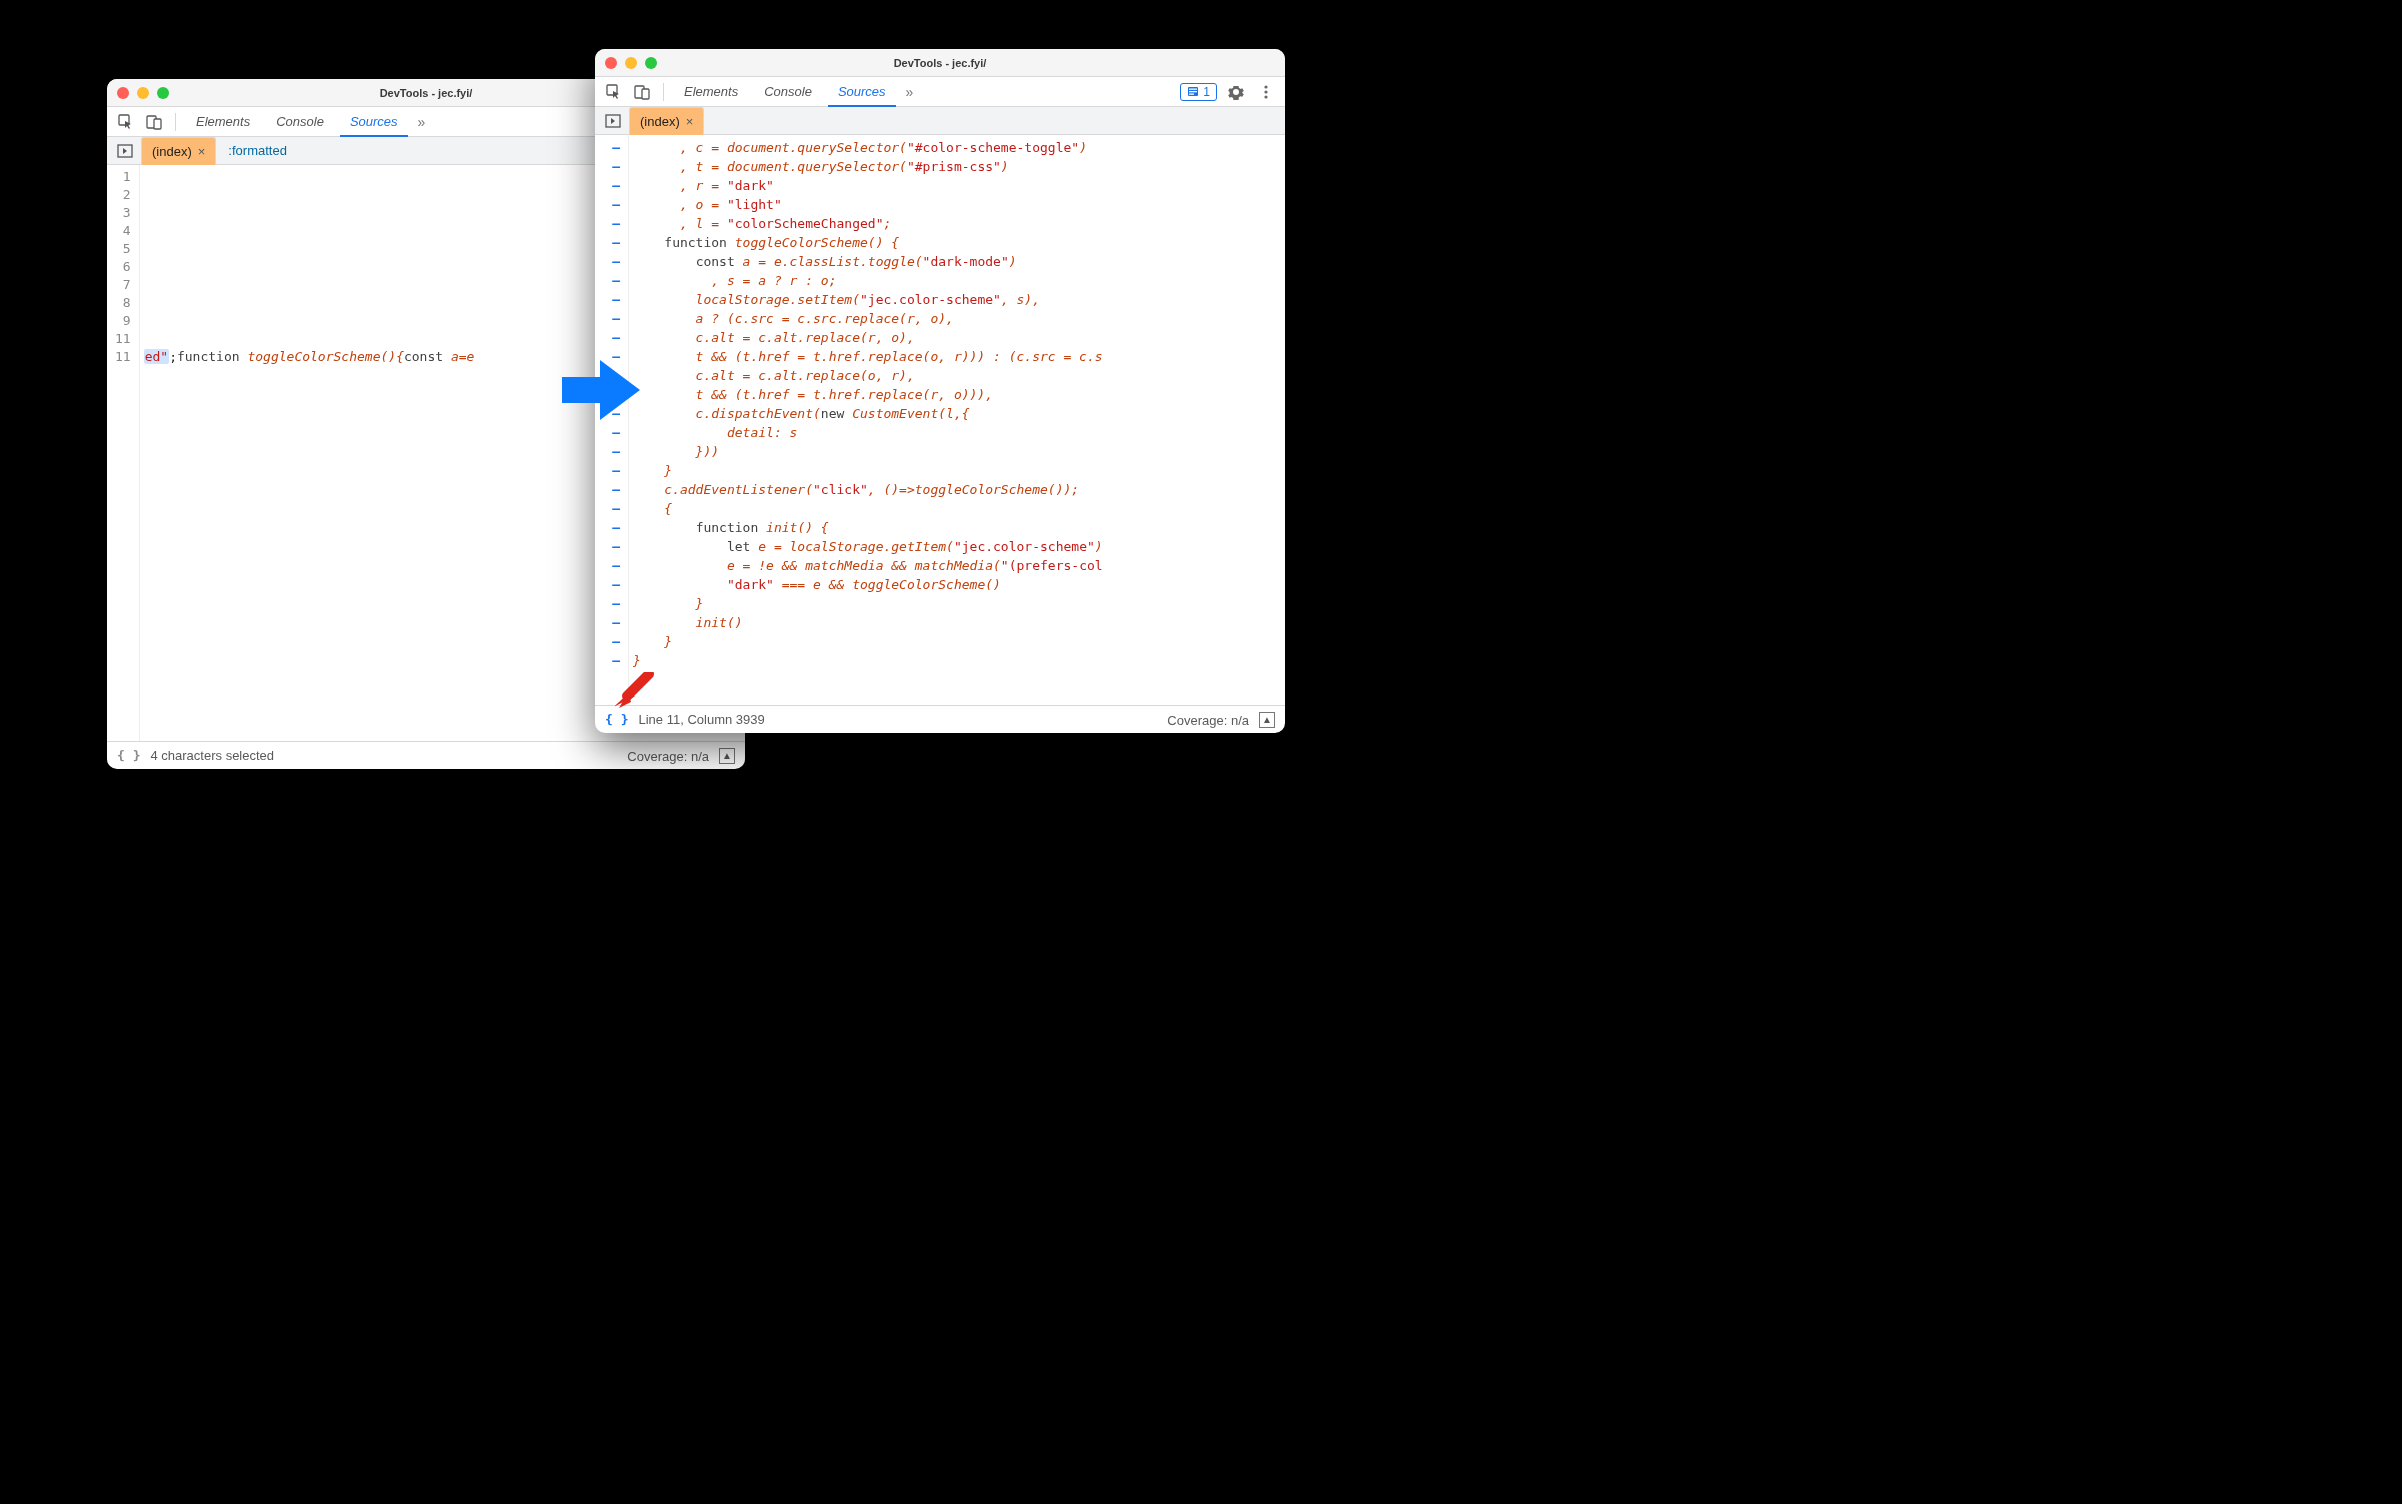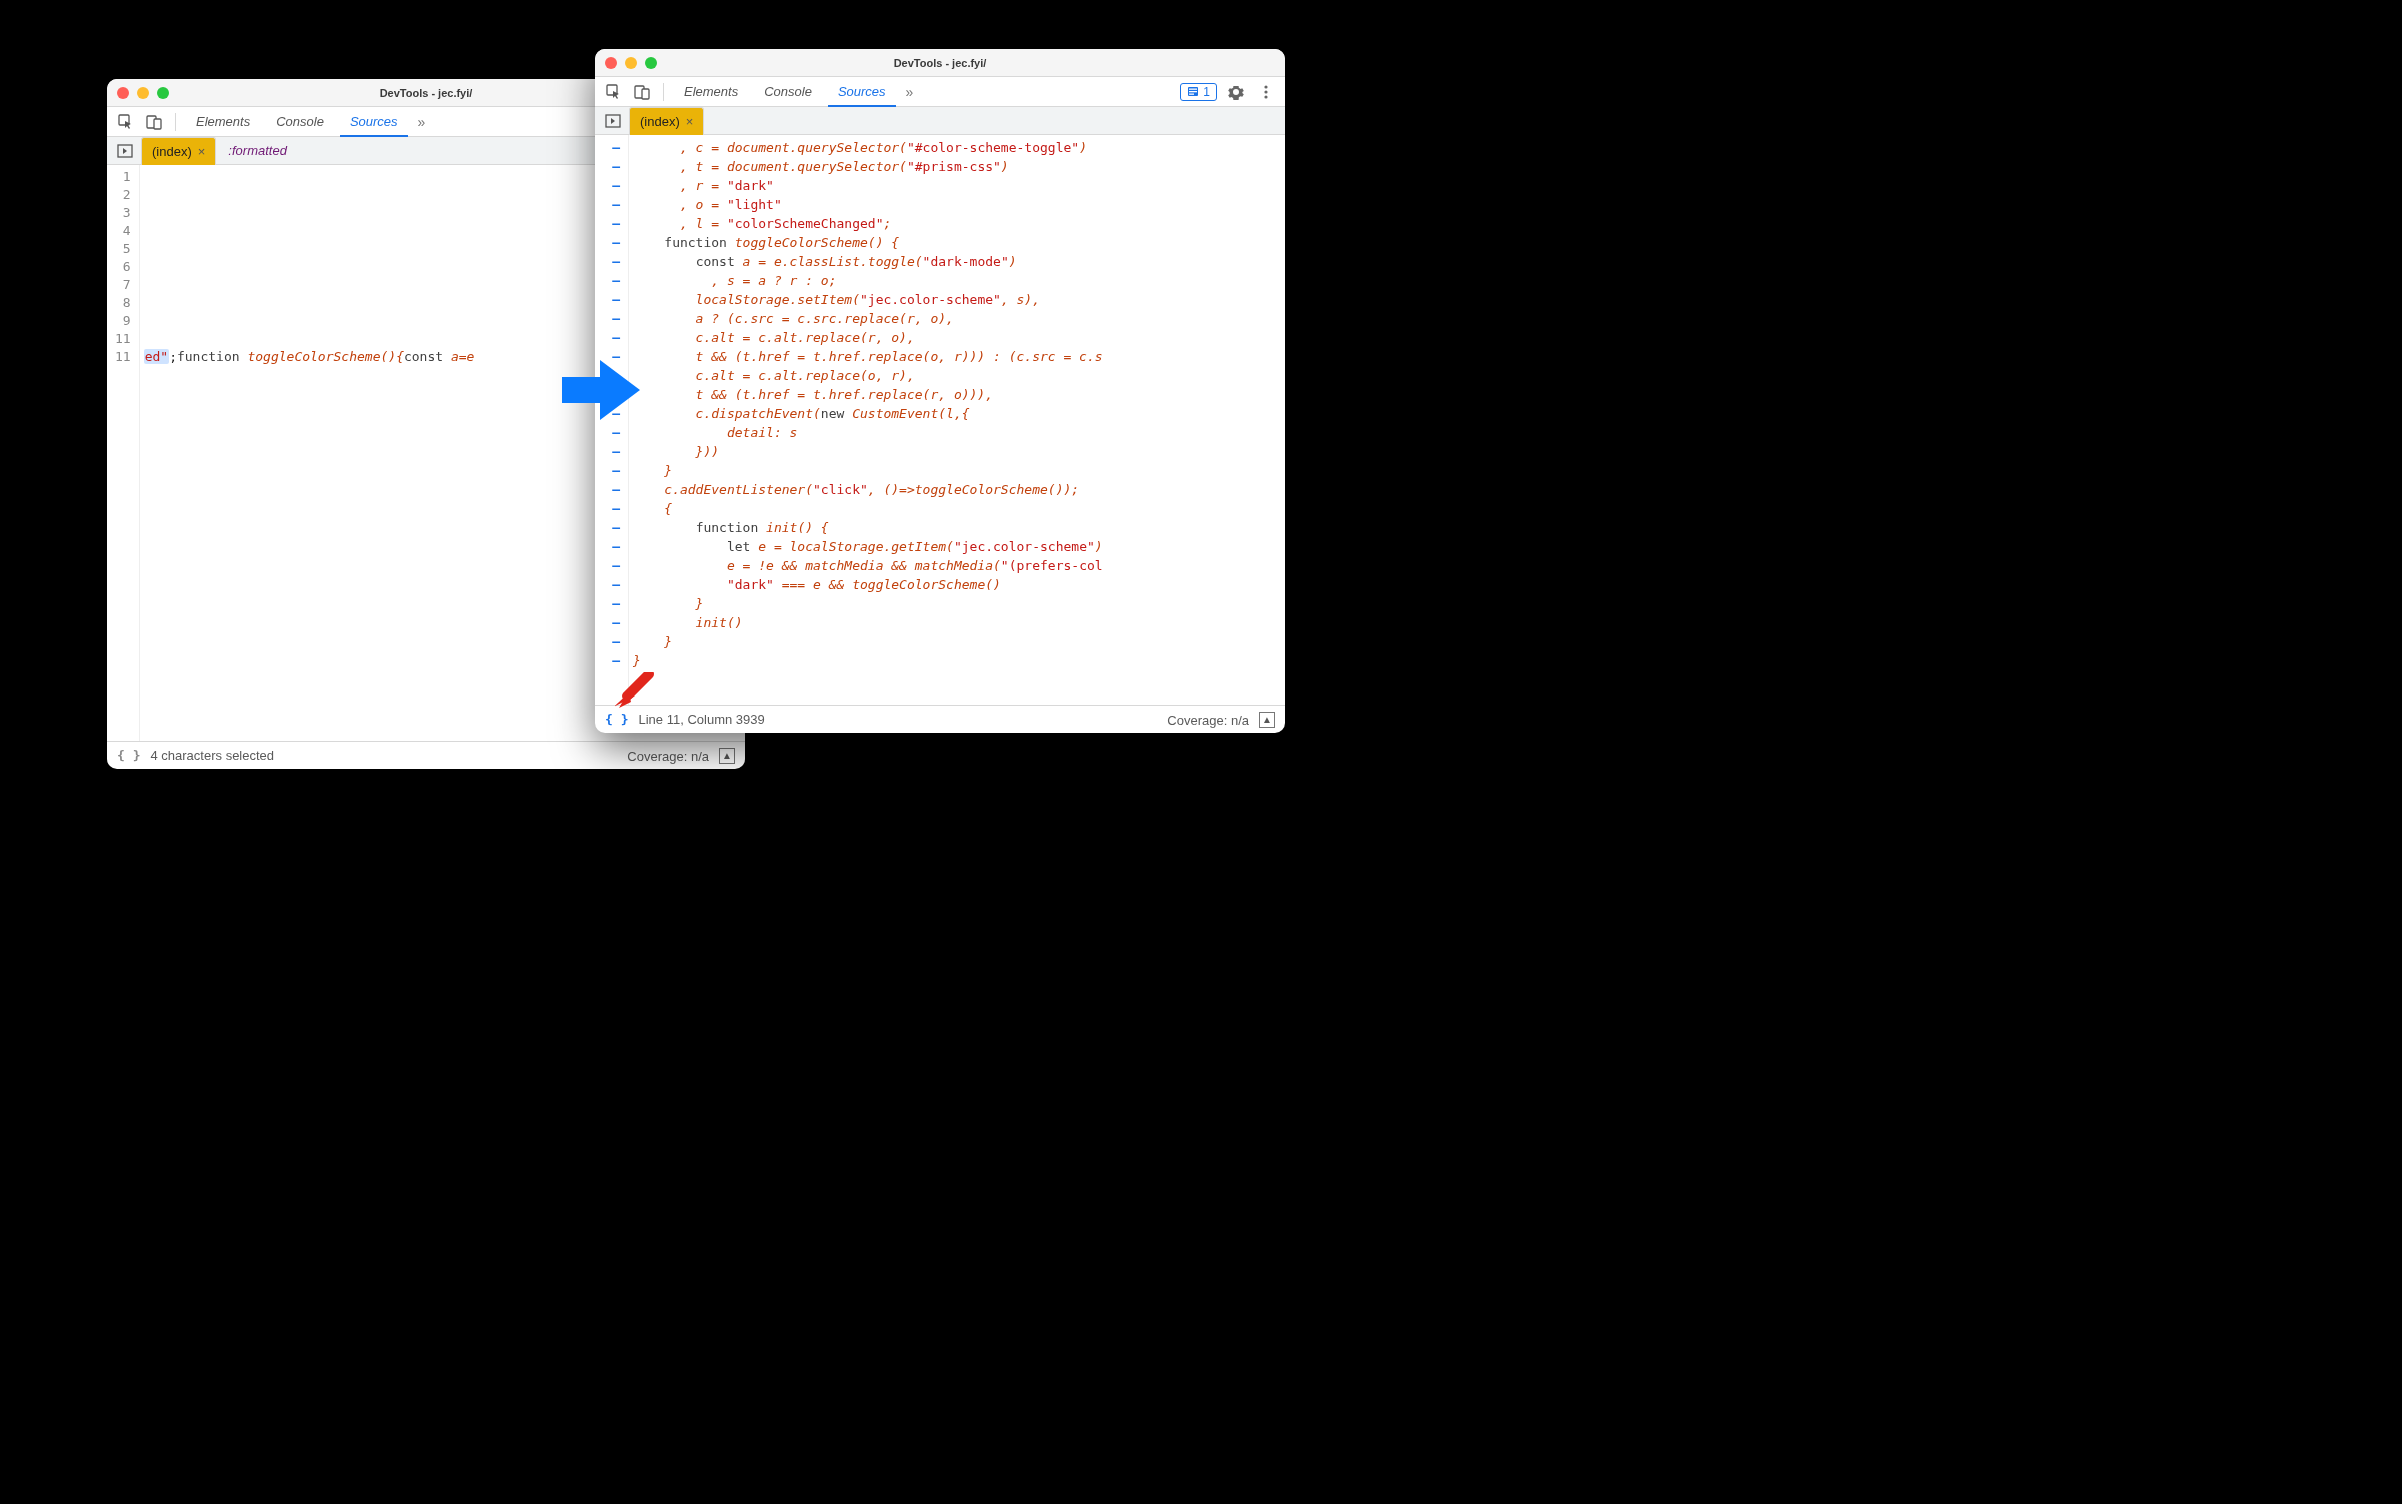--- a/index.html
+++ b/index.html
@@ -106,31 +106,31 @@
     display:flex;
     align-items:center;
     padding-left: 6px;
     gap: 2px;
     font-size: 13px;
   }
   .file-tab {
     padding: 0 10px;
     height:28px;
     display:flex; align-items:center;
-    background: #eab308;
+    background: #fdba74;
     border: 1px solid #d8d8d8;
     border-bottom: none;
     margin-bottom:-1px;
     border-top-left-radius: 3px;
     border-top-right-radius: 3px;
     gap:6px;
   }
   .file-tab .close-x { color:#555; cursor:pointer; }
   .sub-extra {
-    padding: 0 10px; color:#701a75;font-style:italic;
+    padding: 0 10px; color:#0369a1;
   }
   .tb-small-icon {
     width: 24px; height: 24px;
     display:inline-flex; align-items:center; justify-content:center;
     margin-right: 2px;
   }
   
   .editor {
     display:flex;
     height: calc(100% - 28px - 30px - 28px - 28px); 

